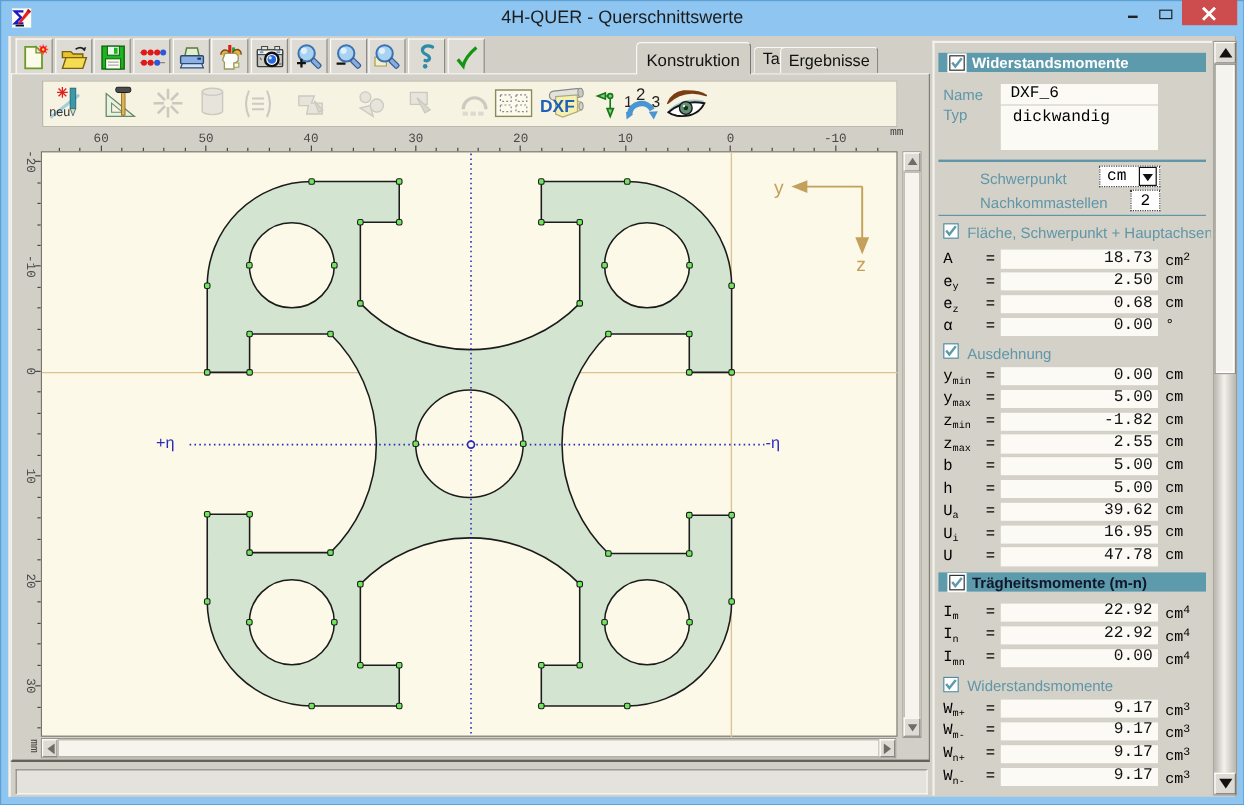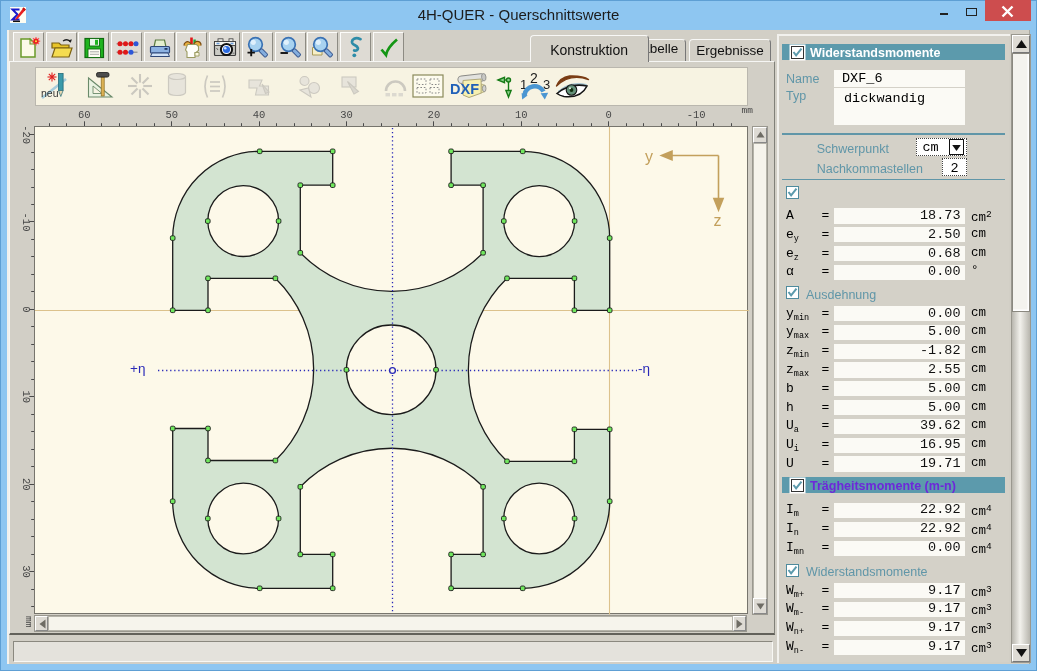--- a/index.html
+++ b/index.html
@@ -136,24 +136,24 @@
       <path d="M16.5 3.2 C11.5 0.8 7.2 3.2 8.2 6.8 C9 9.4 13 9.2 13.8 11.8 C14.4 13.8 12.2 15.2 10.2 14.4" fill="none" stroke="#2e8ca8" stroke-width="2.7" stroke-linecap="round"></path>
       <circle cx="10.3" cy="19.3" r="1.9" fill="#2e8ca8"></circle>
     </svg>
   </div>
 <div class="btn" style="left:373px;top:32px">
     <svg width="24" height="24" viewBox="0 0 24 24">
       <path d="M4.5 13.5 l4.5 5.5 q1.5 -7.5 11 -15.5" fill="none" stroke="#149614" stroke-width="2.7"></path>
     </svg>
   </div>
 <div class="abs" style="left:8.5px;top:61px;width:766px;height:574px;background:#d2cfc6;border-top:1.5px solid #f6f6f4;border-left:1.5px solid #f6f6f4;border-right:1.5px solid #808078;border-bottom:2px solid #62615a"></div>
-<div class="tab" style="left:529.6px;top:35.4px;width:119px;height:27px;font-size:14px;padding-top:5.5px;z-index:3;border-bottom:none">Konstruktion</div>
+<div class="tab" style="left:529.6px;top:35.4px;width:96px;height:27px;font-size:14px;padding-top:5.5px;z-index:3;border-bottom:none">Konstruktion</div>
 <div class="abs" style="left:531.5px;top:60.5px;width:92px;height:3px;background:#d2cfc6;z-index:4"></div>
 <div class="tab" style="left:627.7px;top:39.1px;width:58.5px;height:22px;font-size:13.5px;padding-top:1px">Tabelle</div>
-<div class="tab" style="left:689px;top:39.1px;width:82px;height:22px;font-size:13.5px;padding-top:2.5px">Ergebnisse</div>
+<div class="tab" style="left:650px;top:39.1px;width:82px;height:22px;font-size:13.5px;padding-top:2.5px">Ergebnisse</div>
 <div class="abs" style="left:35px;top:67px;width:713px;height:39px;background:#f7f3e2;border:1px solid #bab7ae"></div>
 <div class="abs" style="left:41px;top:72px;width:28px;height:28px"><svg width="28" height="28" viewBox="0 0 28 28">
       <line x1="1" y1="26" x2="25" y2="7" stroke="#a4ccdc" stroke-width="2.6"></line>
       <g stroke="#e02020" stroke-width="1.1">
         <line x1="11" y1="0.5" x2="11" y2="9.5"></line>
         <line x1="6.5" y1="5" x2="15.5" y2="5"></line>
         <line x1="7.8" y1="1.8" x2="14.2" y2="8.2"></line>
         <line x1="14.2" y1="1.8" x2="7.8" y2="8.2"></line>
       </g>
       <circle cx="11" cy="5" r="1.4" fill="#e02020"></circle>
@@ -461,20 +461,21 @@
       <path d="M2.2 4 h8.6 l-4.3 6 z" fill="#111"></path>
     </svg>
 <div class="flab" style="left:37.7px;top:126.2px">Nachkommastellen</div>
 <div class="abs" style="left:162.5px;top:122.3px;width:25.5px;height:17.8px;border:1px dotted #444;background:#fff"></div>
 <div class="abs mono" style="left:171.5px;top:125.3px;font-size:13.5px">2</div>
 <div class="abs" style="left:3px;top:143.1px;width:223px;height:1.6px;background:#6096a8"></div>
 <div class="abs" style="left:7px;top:150.3px;width:13px;height:13px;background:#fff;border:1.6px solid #4f8b9d"></div>
     <svg class="abs" style="left:7px;top:150.3px" width="13" height="13" viewBox="0 0 13 13">
       <path d="M2.5 6 l2.6 3.4 L10.5 2.6" fill="none" stroke="#5c9aac" stroke-width="2"></path>
     </svg>
+<div class="flab" style="left:27px;top:151.8px">Fläche, Schwerpunkt + Hauptachsen</div>
 <div class="abs mono" style="left:7px;top:172.4px;font-size:13px">A</div>
     <div class="abs mono" style="left:42.5px;top:172.4px;font-size:13px">=</div>
     <div class="vfield" style="left:54.5px;top:172.9px;width:131.5px"></div>
     <div class="val" style="left:54.5px;top:172.4px;width:127px">18.73</div>
     <div class="abs mono" style="left:192px;top:172.4px;font-size:12.5px">cm<sup>2</sup></div>
 <div class="abs mono" style="left:7px;top:191.2px;font-size:13px">e<span style="font-size:8.5px;vertical-align:-3px">y</span></div>
     <div class="abs mono" style="left:42.5px;top:191.2px;font-size:13px">=</div>
     <div class="vfield" style="left:54.5px;top:191.7px;width:131.5px"></div>
     <div class="val" style="left:54.5px;top:191.2px;width:127px">2.50</div>
     <div class="abs mono" style="left:192px;top:191.2px;font-size:12.5px">cm</div>
@@ -529,28 +530,28 @@
     <div class="val" style="left:54.5px;top:382.8px;width:127px">39.62</div>
     <div class="abs mono" style="left:192px;top:382.8px;font-size:12.5px">cm</div>
 <div class="abs mono" style="left:7px;top:401.6px;font-size:13px">U<span style="font-size:8.5px;vertical-align:-3px">i</span></div>
     <div class="abs mono" style="left:42.5px;top:401.6px;font-size:13px">=</div>
     <div class="vfield" style="left:54.5px;top:402.1px;width:131.5px"></div>
     <div class="val" style="left:54.5px;top:401.6px;width:127px">16.95</div>
     <div class="abs mono" style="left:192px;top:401.6px;font-size:12.5px">cm</div>
 <div class="abs mono" style="left:7px;top:420.4px;font-size:13px">U</div>
     <div class="abs mono" style="left:42.5px;top:420.4px;font-size:13px">=</div>
     <div class="vfield" style="left:54.5px;top:420.9px;width:131.5px"></div>
-    <div class="val" style="left:54.5px;top:420.4px;width:127px">19.71</div>
+    <div class="val" style="left:54.5px;top:420.4px;width:127px">47.78</div>
     <div class="abs mono" style="left:192px;top:420.4px;font-size:12.5px">cm</div>
 <div class="abs" style="left:3px;top:441.7px;width:223px;height:15.8px;background:#5c9aac"></div>
 <div class="abs" style="left:11.5px;top:443.4px;width:13px;height:13px;background:#fff;box-shadow:0 0 0 1.5px #fff;border:1.6px solid #333"></div>
     <svg class="abs" style="left:11.5px;top:443.4px" width="13" height="13" viewBox="0 0 13 13">
       <path d="M2.5 6 l2.6 3.4 L10.5 2.6" fill="none" stroke="#5c9aac" stroke-width="2"></path>
     </svg>
-<div class="abs" style="left:31px;top:443.6px;color:#6d28d9;font-weight:bold;font-size:12.5px">Trägheitsmomente (m-n)</div>
+<div class="abs" style="left:31px;top:443.6px;color:#0f172a;font-weight:bold;font-size:12.5px">Trägheitsmomente (m-n)</div>
 <div class="abs mono" style="left:7px;top:466.9px;font-size:13px">I<span style="font-size:8.5px;vertical-align:-3px">m</span></div>
     <div class="abs mono" style="left:42.5px;top:466.9px;font-size:13px">=</div>
     <div class="vfield" style="left:54.5px;top:467.4px;width:131.5px"></div>
     <div class="val" style="left:54.5px;top:466.9px;width:127px">22.92</div>
     <div class="abs mono" style="left:192px;top:466.9px;font-size:12.5px">cm<sup>4</sup></div>
 <div class="abs mono" style="left:7px;top:485.7px;font-size:13px">I<span style="font-size:8.5px;vertical-align:-3px">n</span></div>
     <div class="abs mono" style="left:42.5px;top:485.7px;font-size:13px">=</div>
     <div class="vfield" style="left:54.5px;top:486.2px;width:131.5px"></div>
     <div class="val" style="left:54.5px;top:485.7px;width:127px">22.92</div>
     <div class="abs mono" style="left:192px;top:485.7px;font-size:12.5px">cm<sup>4</sup></div>

